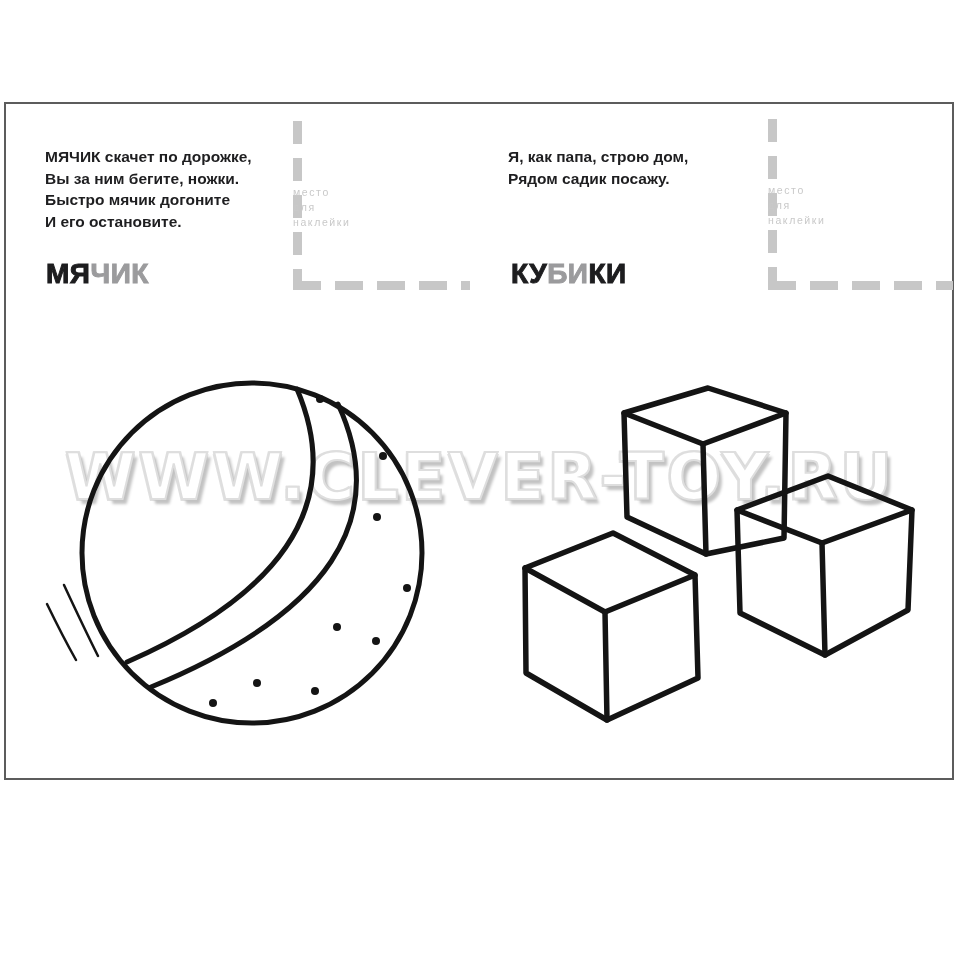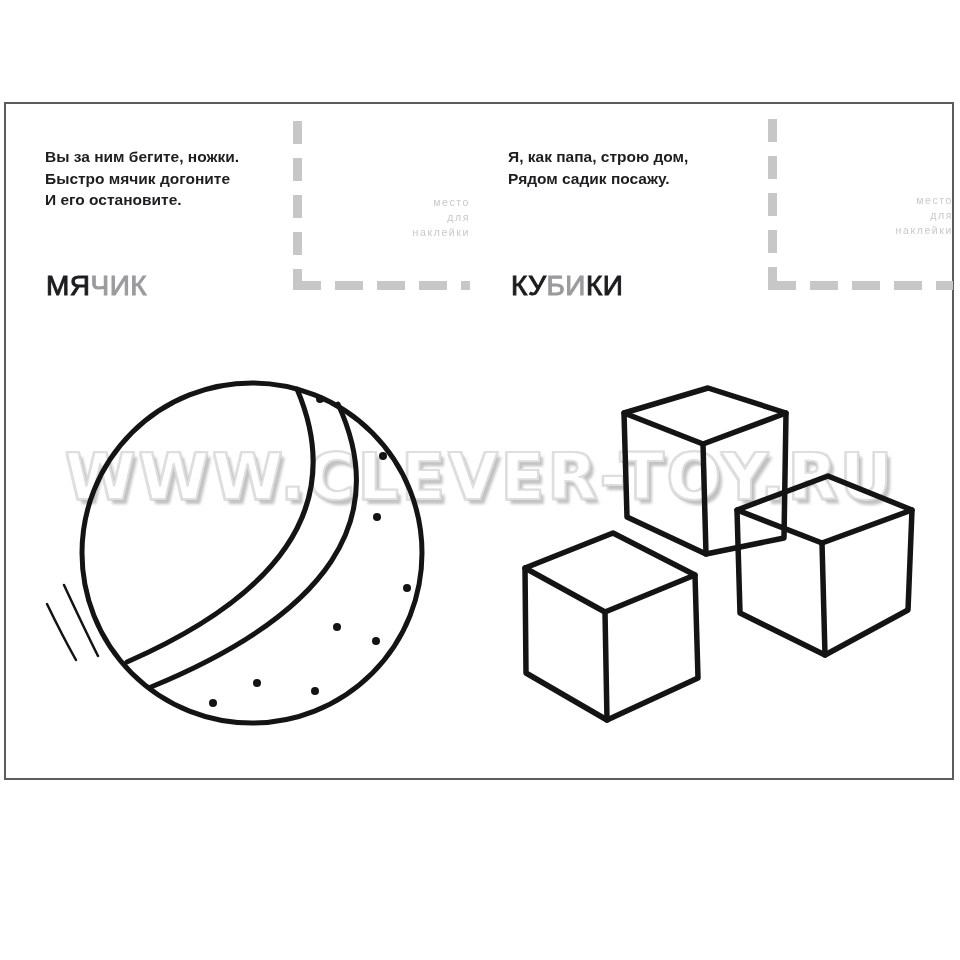--- a/index.html
+++ b/index.html
@@ -26,42 +26,42 @@
   
   svg.art{position:absolute;left:0;top:0;z-index:2;}
   
   .poem{
     position:absolute;top:146px;z-index:3;
     font-size:15.5px;font-weight:bold;line-height:21.5px;color:#1e1e20;
   }
   .poem-left{left:45px;}
   .poem-right{left:508px;}
   .title{
-    position:absolute;top:270px;z-index:3;margin:0;
-    font-size:28px;font-weight:normal;letter-spacing:0.5px;line-height:32px;
+    position:absolute;top:258px;z-index:3;margin:0;
+    font-size:28px;font-weight:bold;letter-spacing:0.5px;line-height:32px;
     -webkit-text-stroke:1px currentColor;
   }
   .title-left{left:46px;color:#1d1d1f;}
   .title-right{left:511px;color:#1d1d1f;text-align:center;}
   .t-dark{color:#1d1d1f;-webkit-text-stroke:1px #1d1d1f;}
   .t-light{color:#9b9b9d;-webkit-text-stroke:1px #9b9b9d;}
   
   .sticker-box{position:absolute;z-index:3;}
   .sticker-box .edge-left{
     position:absolute;left:0;top:0;bottom:0;width:9px;
     background:repeating-linear-gradient(to bottom,#c7c7c7 0 23px,transparent 23px 37px);
   }
   .sticker-box .edge-bottom{
     position:absolute;left:0;right:0;bottom:0;height:9px;
     background:repeating-linear-gradient(to right,#c7c7c7 0 28px,transparent 28px 42px);
   }
   .sticker-box-left{left:293px;top:121px;width:177px;height:169px;}
   .sticker-box-right{left:768px;top:119px;width:185px;height:171px;}
   .sticker-label{
-    position:absolute;left:0;right:0;top:74px;text-align:right;
+    position:absolute;left:0;right:0;top:64px;text-align:left;
     font-size:10.5px;letter-spacing:1.6px;line-height:15px;color:#c9c9c9;
   }
 </style>
 </head>
 <body>
 
 <div class="stage">
 
   <div class="page-frame"></div>
 
@@ -101,20 +101,21 @@
       </g>
       <g>
         <path d="M 525 568 L 613 533 L 695 575 L 698 678 L 607 720 L 526 673 Z"></path>
         <path d="M 525 568 L 605 612 L 695 575"></path>
         <path d="M 605 612 L 607 720"></path>
       </g>
     </g>
   </svg>
 
   <div class="poem poem-left">
+    <div>МЯЧИК скачет по дорожке,</div>
     <div>Вы за ним бегите, ножки.</div>
     <div>Быстро мячик догоните</div>
     <div>И его остановите.</div>
   </div>
   <h1 class="title title-left"><span class="t-dark">МЯ</span><span class="t-light">ЧИК</span></h1>
 
   <div class="sticker-box sticker-box-left">
     <div class="edge-left"></div>
     <div class="edge-bottom"></div>
     <div class="sticker-label">

